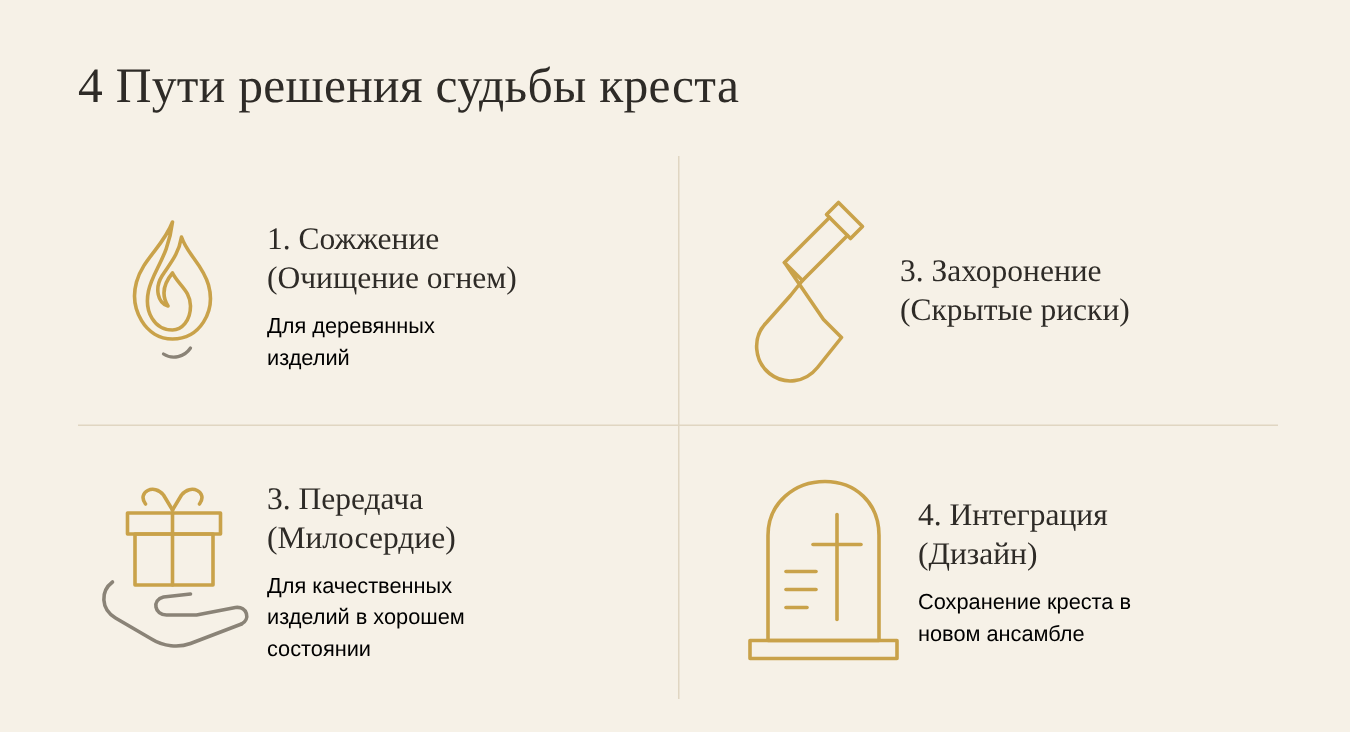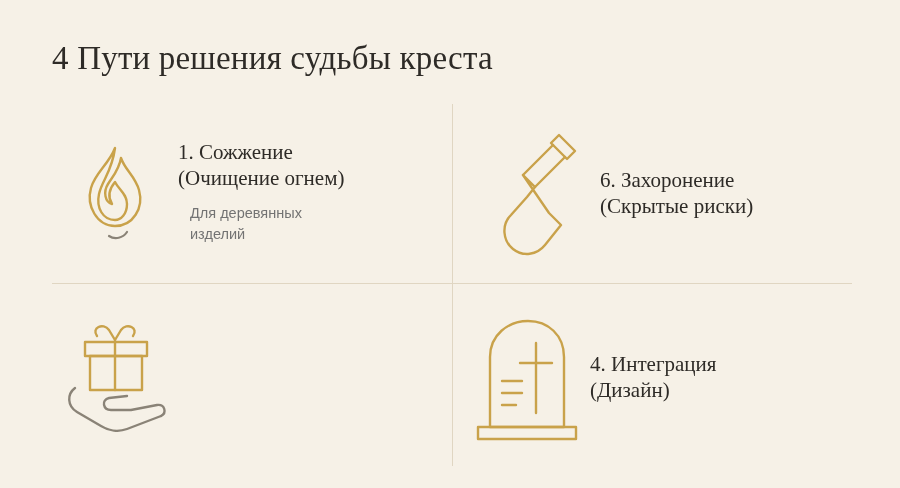--- a/index.html
+++ b/index.html
@@ -58,21 +58,21 @@
     width: 400px;
     height: 183px;
     box-sizing: border-box;
     display: flex;
     flex-direction: row;
     align-items: center;
   }
   .cell-1 { left: 0px;   top: 0px; }
   .cell-2 { left: 400px; top: 0px; padding-left: 22px; }
   .cell-3 { left: 0px;   top: 184px; }
-  .cell-4 { left: 400px; top: 184px; padding-left: 12px; }
+  .cell-4 { left: 400px; top: 184px; padding-left: 34px; }
 
   .icon-wrap {
     width: 126px;
     min-width: 126px;
     height: 160px;
     display: flex;
     align-items: center;
     justify-content: center;
     padding-top: 6px;
     box-sizing: border-box;
@@ -86,22 +86,22 @@
     font-size: 21px;
     line-height: 26px;
     color: #2e2b27;
     margin: 0 0 10px 0;
     white-space: pre-line;
   }
   .item-desc {
     font-family: "Liberation Sans", sans-serif;
     font-size: 14.5px;
     line-height: 21px;
-    color: #737373;
-    margin: 12px;
+    color: #000000;
+    margin: 0;
     white-space: pre-line;
   }
   .cell-2 .txt, .cell-4 .txt { padding-top: 12px; }
   svg { display: block; }
 </style>
 </head>
 <body>
 
 <div class="page">
 
@@ -132,57 +132,66 @@
         <svg width="100" height="140" viewBox="0 0 100 140" fill="none">
           <g stroke="#c9a24a" stroke-width="2.4" stroke-linejoin="round" stroke-linecap="round" fill="none">
             <path d="M72 10 L88 26 L80 34 L64 18 Z"></path>
             <path d="M66 20 L36 50"></path>
             <path d="M78 32 L48 62"></path>
             <path d="M36 50 L48 62 L40 72 L24 90 C14 100 16 116 26 124 C36 132 50 130 58 120 L74 100 L62 88 Z"></path>
           </g>
         </svg>
       </div>
       <div class="txt">
-        <p class="item-title">6. Захоронение
+        <p class="item-title">3. Захоронение
 (Скрытые риски)</p>
       </div>
     </div>
 
     <div class="cell cell-3">
       <div class="icon-wrap">
         <svg width="116" height="130" viewBox="0 0 116 130" fill="none">
           <g stroke="#c9a24a" stroke-width="2.4" stroke-linejoin="round" stroke-linecap="round" fill="none">
             <path d="M40 22 C34 14 46 8 52 16 L58 26"></path>
             <path d="M76 22 C82 14 70 8 64 16 L58 26"></path>
             <rect x="28" y="28" width="62" height="14"></rect>
             <rect x="33" y="42" width="52" height="34"></rect>
             <path d="M58 28 L58 76"></path>
           </g>
           <g stroke="#8a8377" stroke-width="2.4" stroke-linejoin="round" stroke-linecap="round" fill="none">
             <path d="M18 74 C10 80 10 92 20 98 L44 112 C52 117 62 118 70 115 L104 102"></path>
             <path d="M104 102 C110 99 108 90 100 91 L74 96 L54 96 C46 96 44 86 52 84 L70 82"></path>
           </g>
         </svg>
       </div>
+      <div class="txt">
+        <p class="item-title">3. Передача
+(Милосердие)</p>
+        <p class="item-desc">Для качественных
+изделий в хорошем
+состоянии</p>
+      </div>
     </div>
 
     <div class="cell cell-4">
       <div class="icon-wrap">
         <svg width="118" height="140" viewBox="0 0 118 140" fill="none">
           <g stroke="#c9a24a" stroke-width="2.4" stroke-linejoin="round" stroke-linecap="round" fill="none">
             <path d="M22 118 L22 48 C22 26 40 12 60 12 C80 12 96 26 96 48 L96 118 Z"></path>
             <rect x="10" y="118" width="98" height="12"></rect>
             <path d="M68 34 L68 104"></path>
             <path d="M52 54 L84 54"></path>
             <path d="M34 72 L54 72"></path>
             <path d="M34 84 L54 84"></path>
             <path d="M34 96 L48 96"></path>
           </g>
         </svg>
       </div>
       <div class="txt">
         <p class="item-title">4. Интеграция
 (Дизайн)</p>
+        <p class="item-desc">Сохранение креста в
+новом ансамбле</p>
       </div>
     </div>
 
   </div>
 </div>
 
 </body></html>

